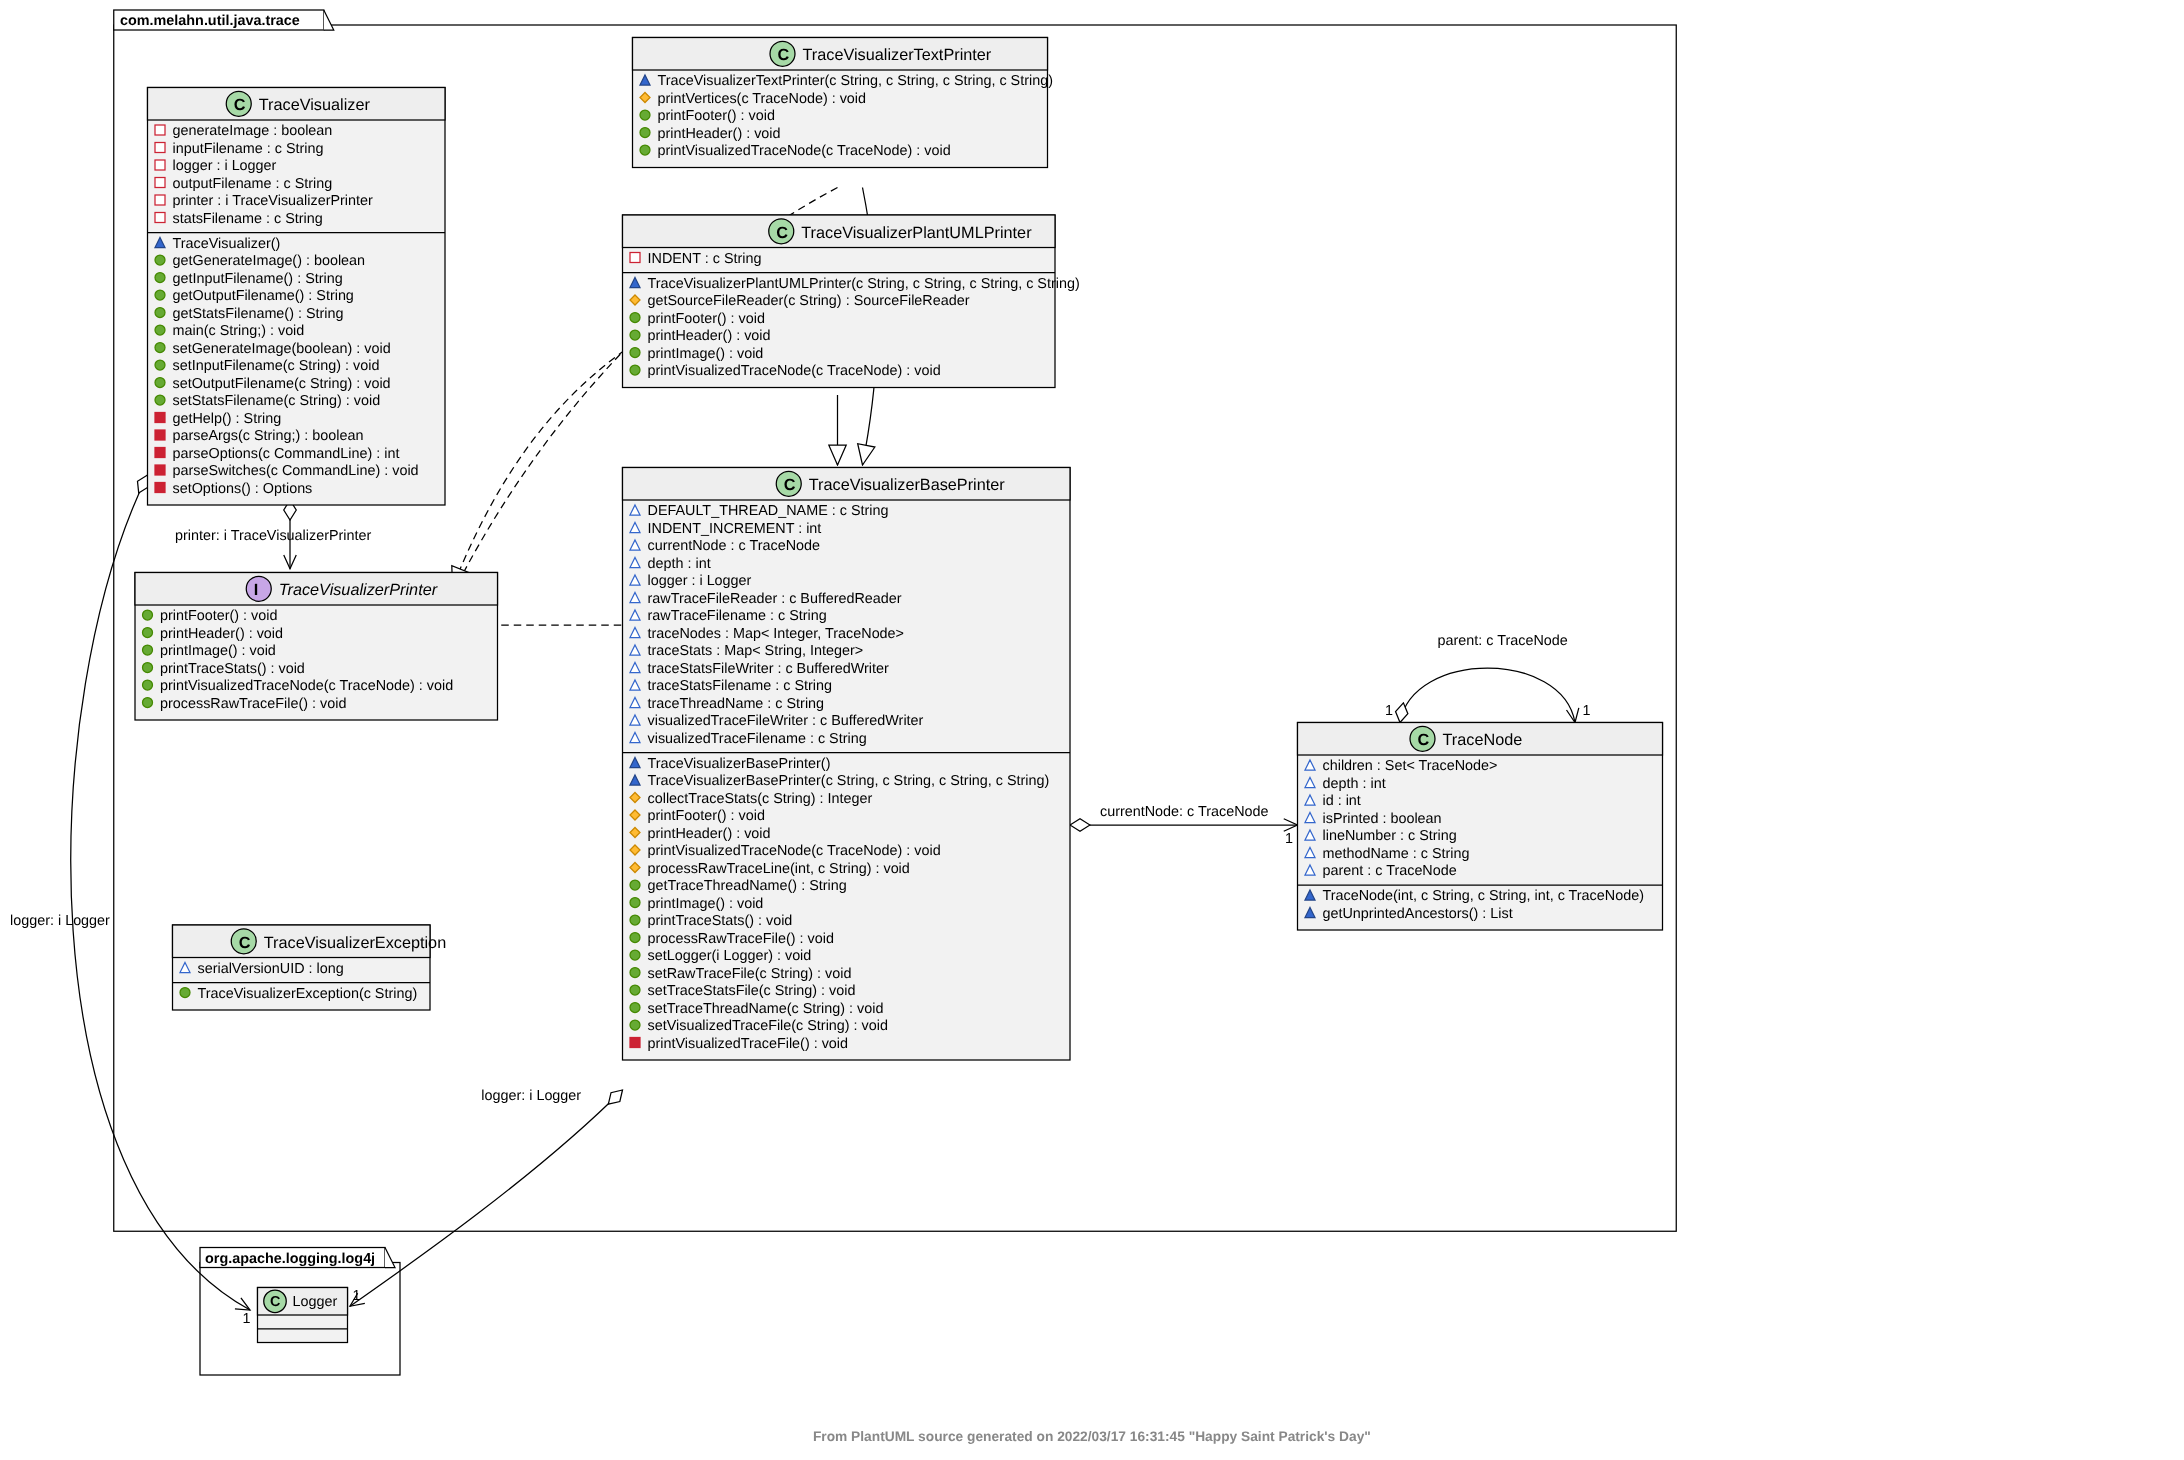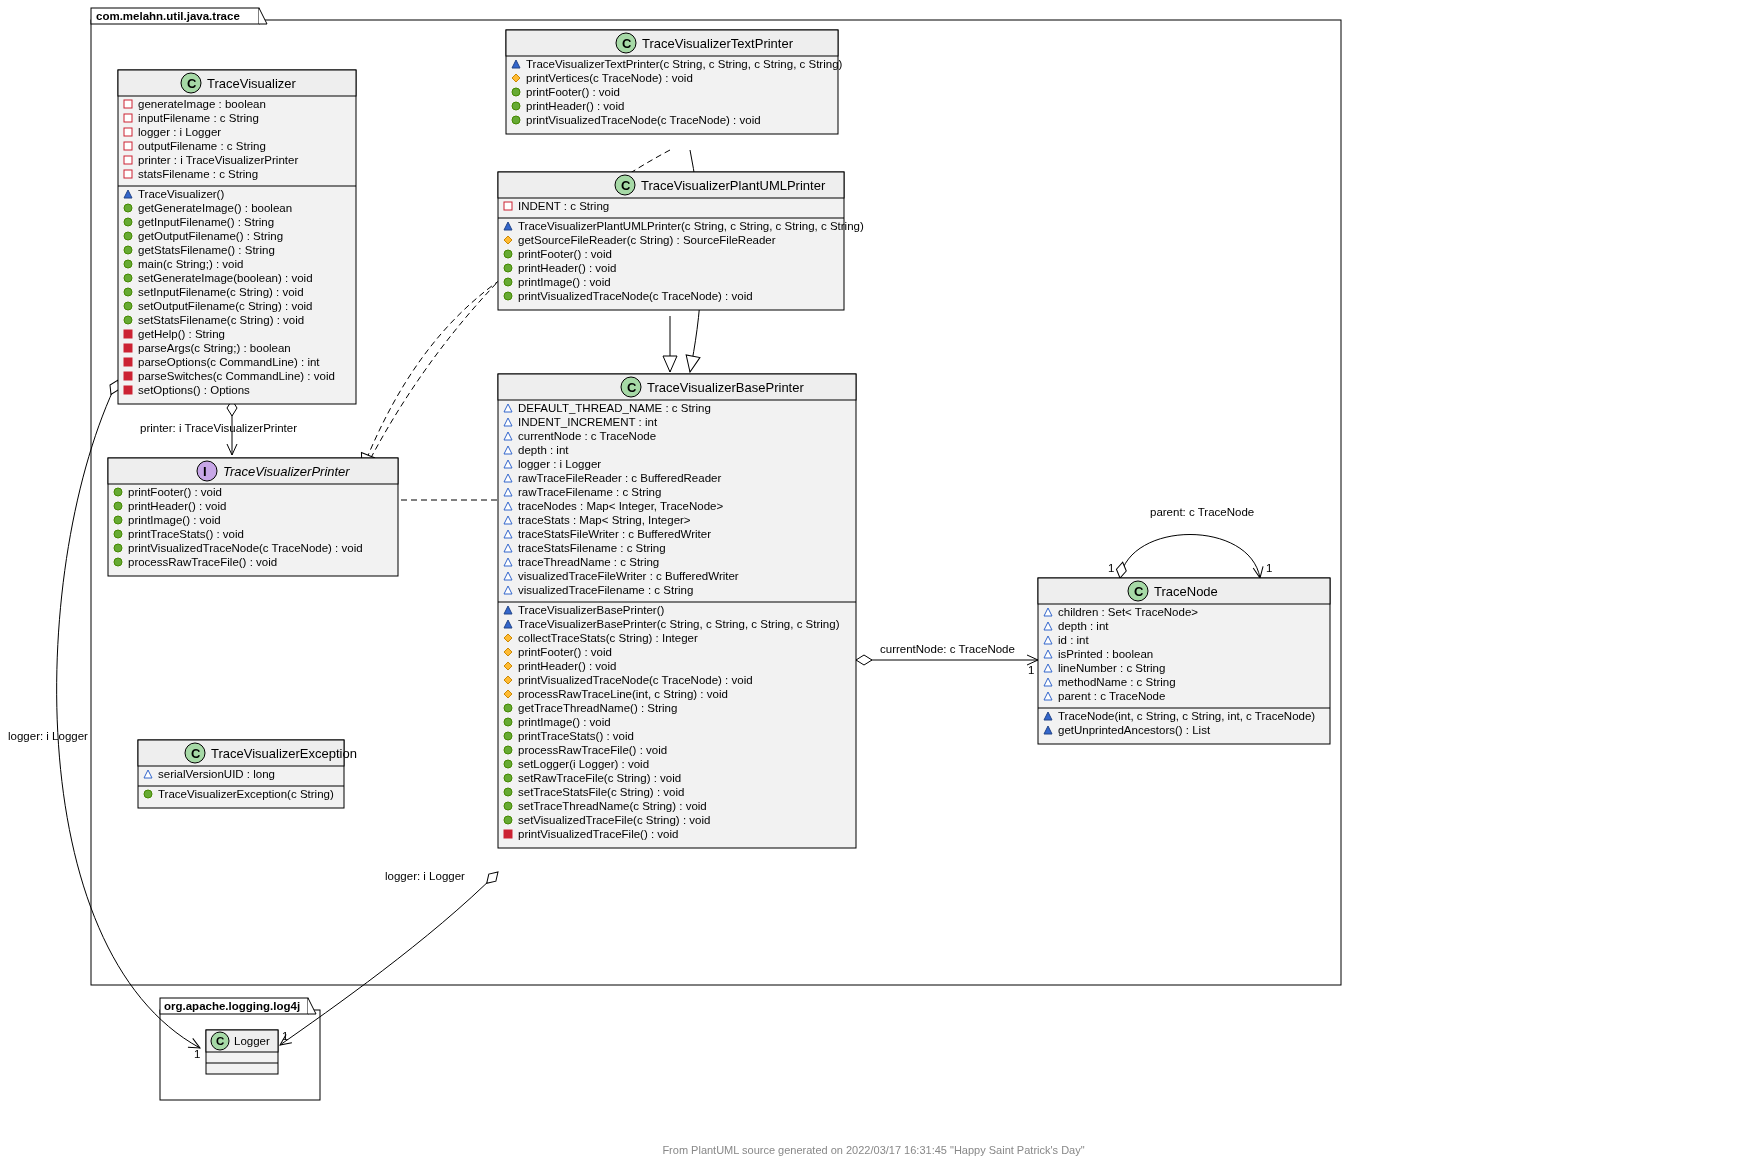--- a/index.html
+++ b/index.html
@@ -1,17 +1,17 @@
 <!DOCTYPE html>
 <html><head>
 <meta charset="utf-8">
 <style>
   html, body { margin:0; padding:0; background:#fff; font-family: Arial, Helvetica, sans-serif; font-size:11.5px; color:#000; }
   svg { display:block; }
-  .footer { text-align:center; color:#888; font-size:11px; margin-top:4px; }
+  .footer { text-align:center; color:#888; font-size:11px; margin-top:4px;font-weight:bold; }
 </style>
 </head>
 <body>
 
 <svg id="diagram" width="1747" height="1140" viewBox="0 0 1747 1140">
   <defs>
     <marker id="arrow-open" markerWidth="14" markerHeight="14" refX="12" refY="6" orient="auto">
       <path d="M1 1 L12 6 L1 11" fill="none" stroke="#000"></path>
     </marker>
     <marker id="tri-hollow" markerWidth="18" markerHeight="16" refX="17" refY="8" orient="auto">

